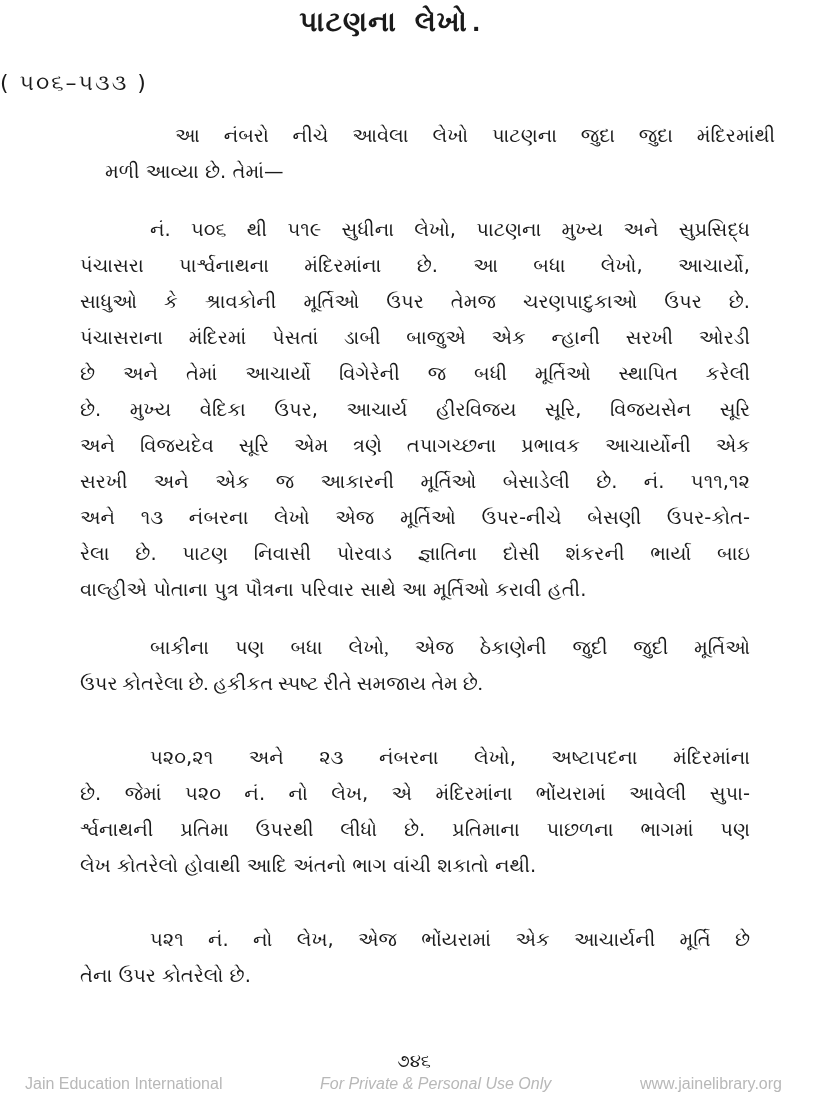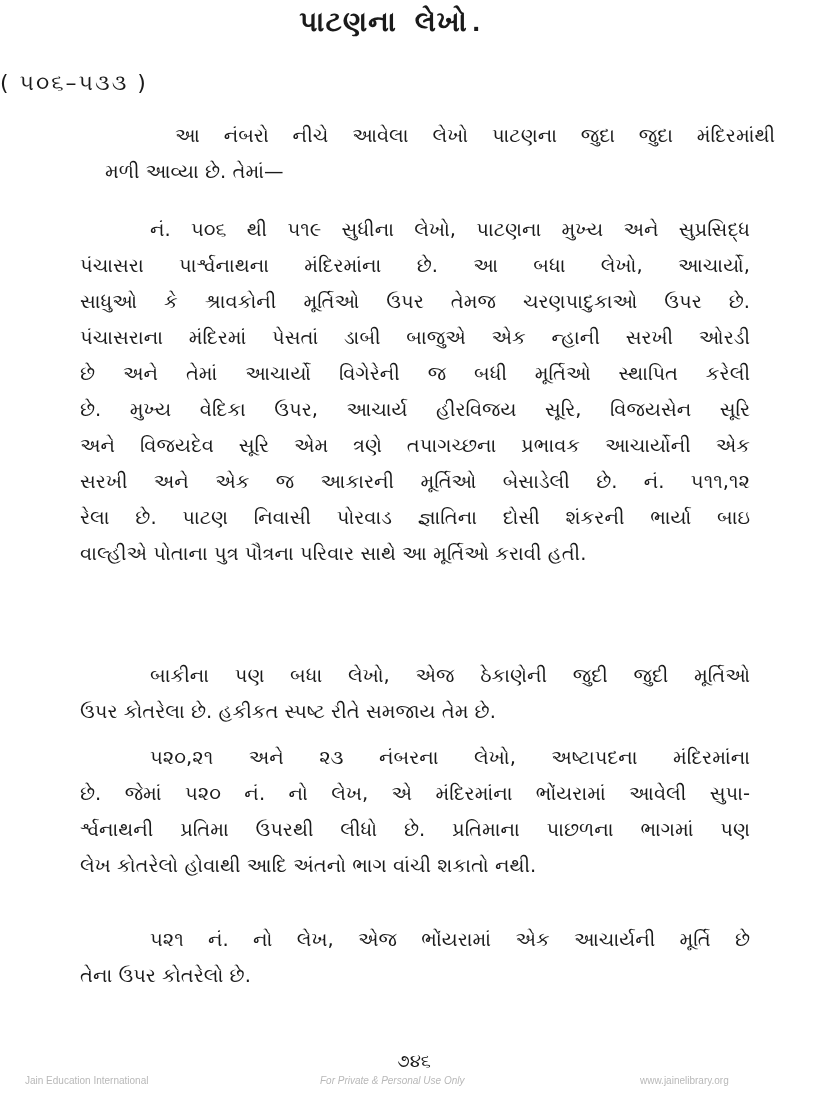--- a/index.html
+++ b/index.html
@@ -65,21 +65,21 @@
       text-align: center;
       font-size: 18px;
     }
     .footer {
       position: absolute;
       top: 1075px;
       left: 0;
       width: 828px;
       height: 24px;
       font-family: "Liberation Sans", sans-serif;
-      font-size: 10px;
+      font-size: 16px;
       color: #b8b8b8;
     }
     .footer span {
       position: absolute;
       top: 0;
     }
     .footer .f-left { left: 25px; }
     .footer .f-center { left: 320px; font-style: italic; }
     .footer .f-right { left: 640px; }
   </style>
@@ -98,25 +98,26 @@
 
   <div class="para" style="top:212px;">
     <span class="line first">નં. ૫૦૬ થી ૫૧૯ સુધીના લેખો, પાટણના મુખ્ય અને સુપ્રસિદ્ધ</span>
     <span class="line">પંચાસરા પાર્શ્વનાથના મંદિરમાંના છે. આ બધા લેખો, આચાર્યો,</span>
     <span class="line">સાધુઓ કે શ્રાવકોની મૂર્તિઓ ઉપર તેમજ ચરણપાદુકાઓ ઉપર છે.</span>
     <span class="line">પંચાસરાના મંદિરમાં પેસતાં ડાબી બાજુએ એક ન્હાની સરખી ઓરડી</span>
     <span class="line">છે અને તેમાં આચાર્યો વિગેરેની જ બધી મૂર્તિઓ સ્થાપિત કરેલી</span>
     <span class="line">છે. મુખ્ય વેદિકા ઉપર, આચાર્ય હીરવિજય સૂરિ, વિજયસેન સૂરિ</span>
     <span class="line">અને વિજયદેવ સૂરિ એમ ત્રણે તપાગચ્છના પ્રભાવક આચાર્યોની એક</span>
     <span class="line">સરખી અને એક જ આકારની મૂર્તિઓ બેસાડેલી છે. નં. ૫૧૧,૧૨</span>
+    <span class="line">અને ૧૩ નંબરના લેખો એજ મૂર્તિઓ ઉપર-નીચે બેસણી ઉપર-કોત-</span>
     <span class="line">રેલા છે. પાટણ નિવાસી પોરવાડ જ્ઞાતિના દોસી શંકરની ભાર્યા બાઇ</span>
     <span class="line last">વાલ્હીએ પોતાના પુત્ર પૌત્રના પરિવાર સાથે આ મૂર્તિઓ કરાવી હતી.</span>
   </div>
 
-  <div class="para" style="top:658px;">
+  <div class="para" style="top:630px;font-family:Liberation Serif, serif;">
     <span class="line first">બાકીના પણ બધા લેખો, એજ ઠેકાણેની જુદી જુદી મૂર્તિઓ</span>
     <span class="line last">ઉપર કોતરેલા છે. હકીકત સ્પષ્ટ રીતે સમજાય તેમ છે.</span>
   </div>
 
   <div class="para" style="top:740px;">
     <span class="line first">૫૨૦,૨૧ અને ૨૩ નંબરના લેખો, અષ્ટાપદના મંદિરમાંના</span>
     <span class="line">છે. જેમાં ૫૨૦ નં. નો લેખ, એ મંદિરમાંના ભોંયરામાં આવેલી સુપા-</span>
     <span class="line">ર્શ્વનાથની પ્રતિમા ઉપરથી લીધો છે. પ્રતિમાના પાછળના ભાગમાં પણ</span>
     <span class="line last">લેખ કોતરેલો હોવાથી આદિ અંતનો ભાગ વાંચી શકાતો નથી.</span>
   </div>

